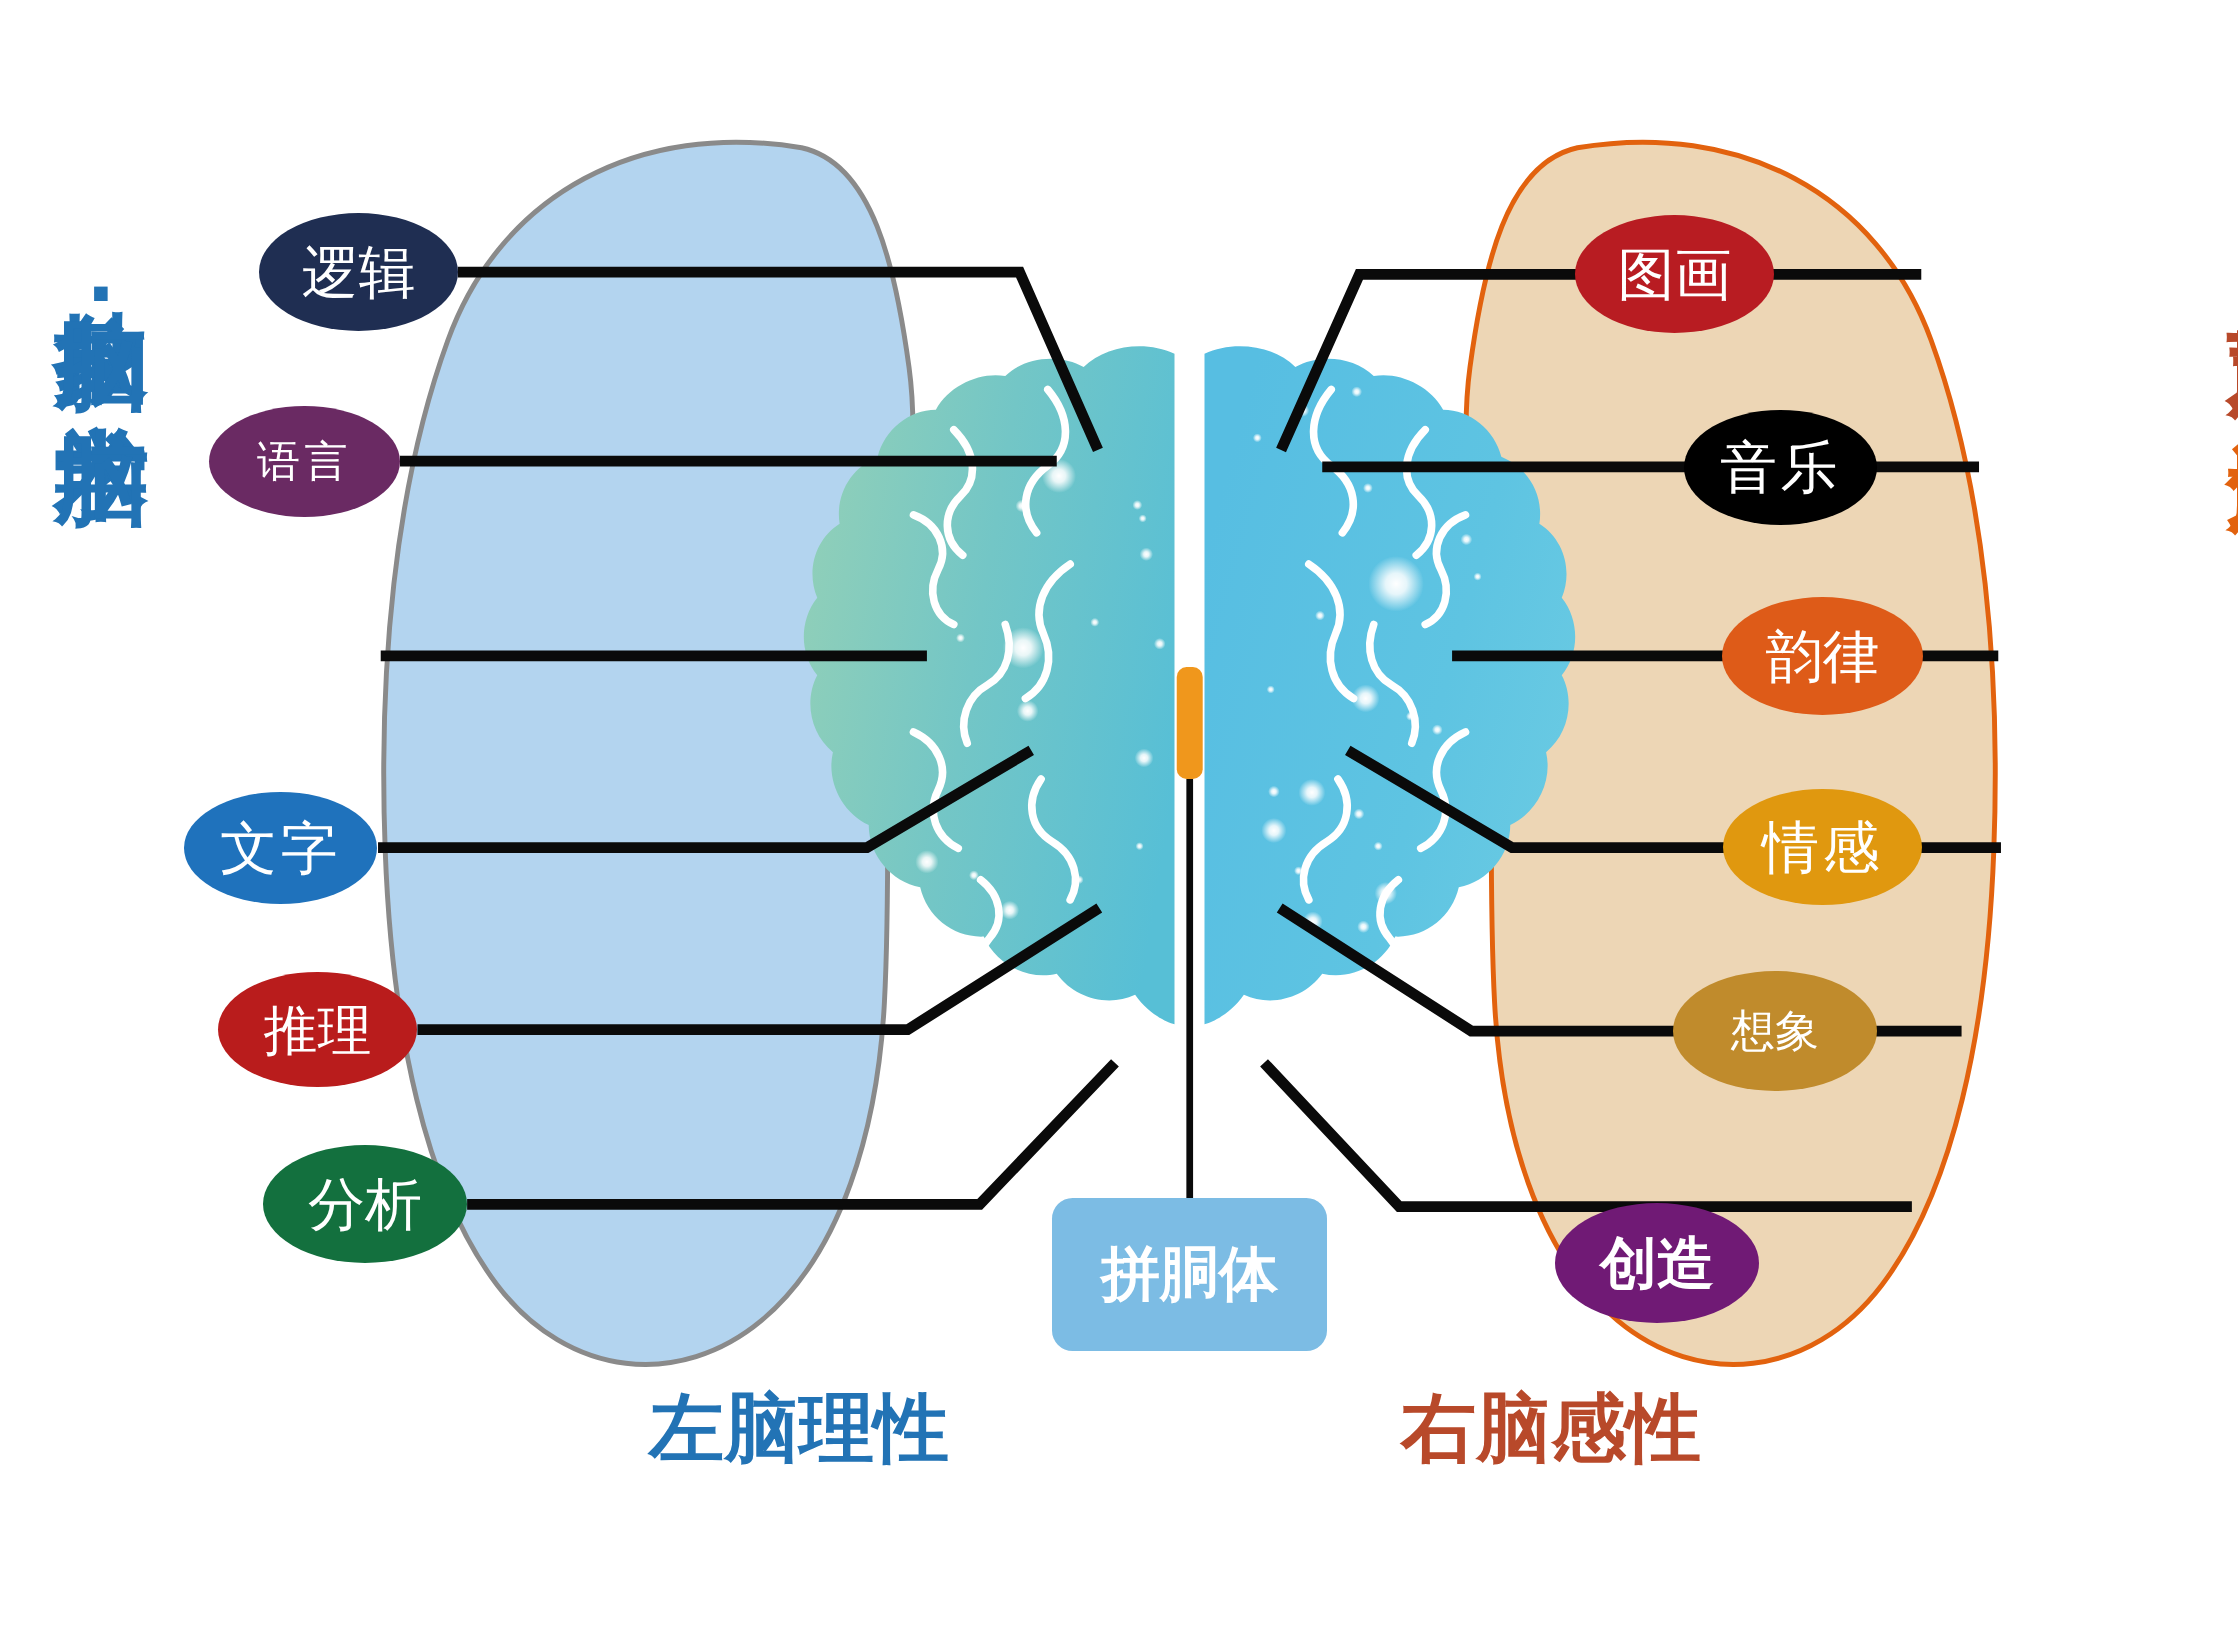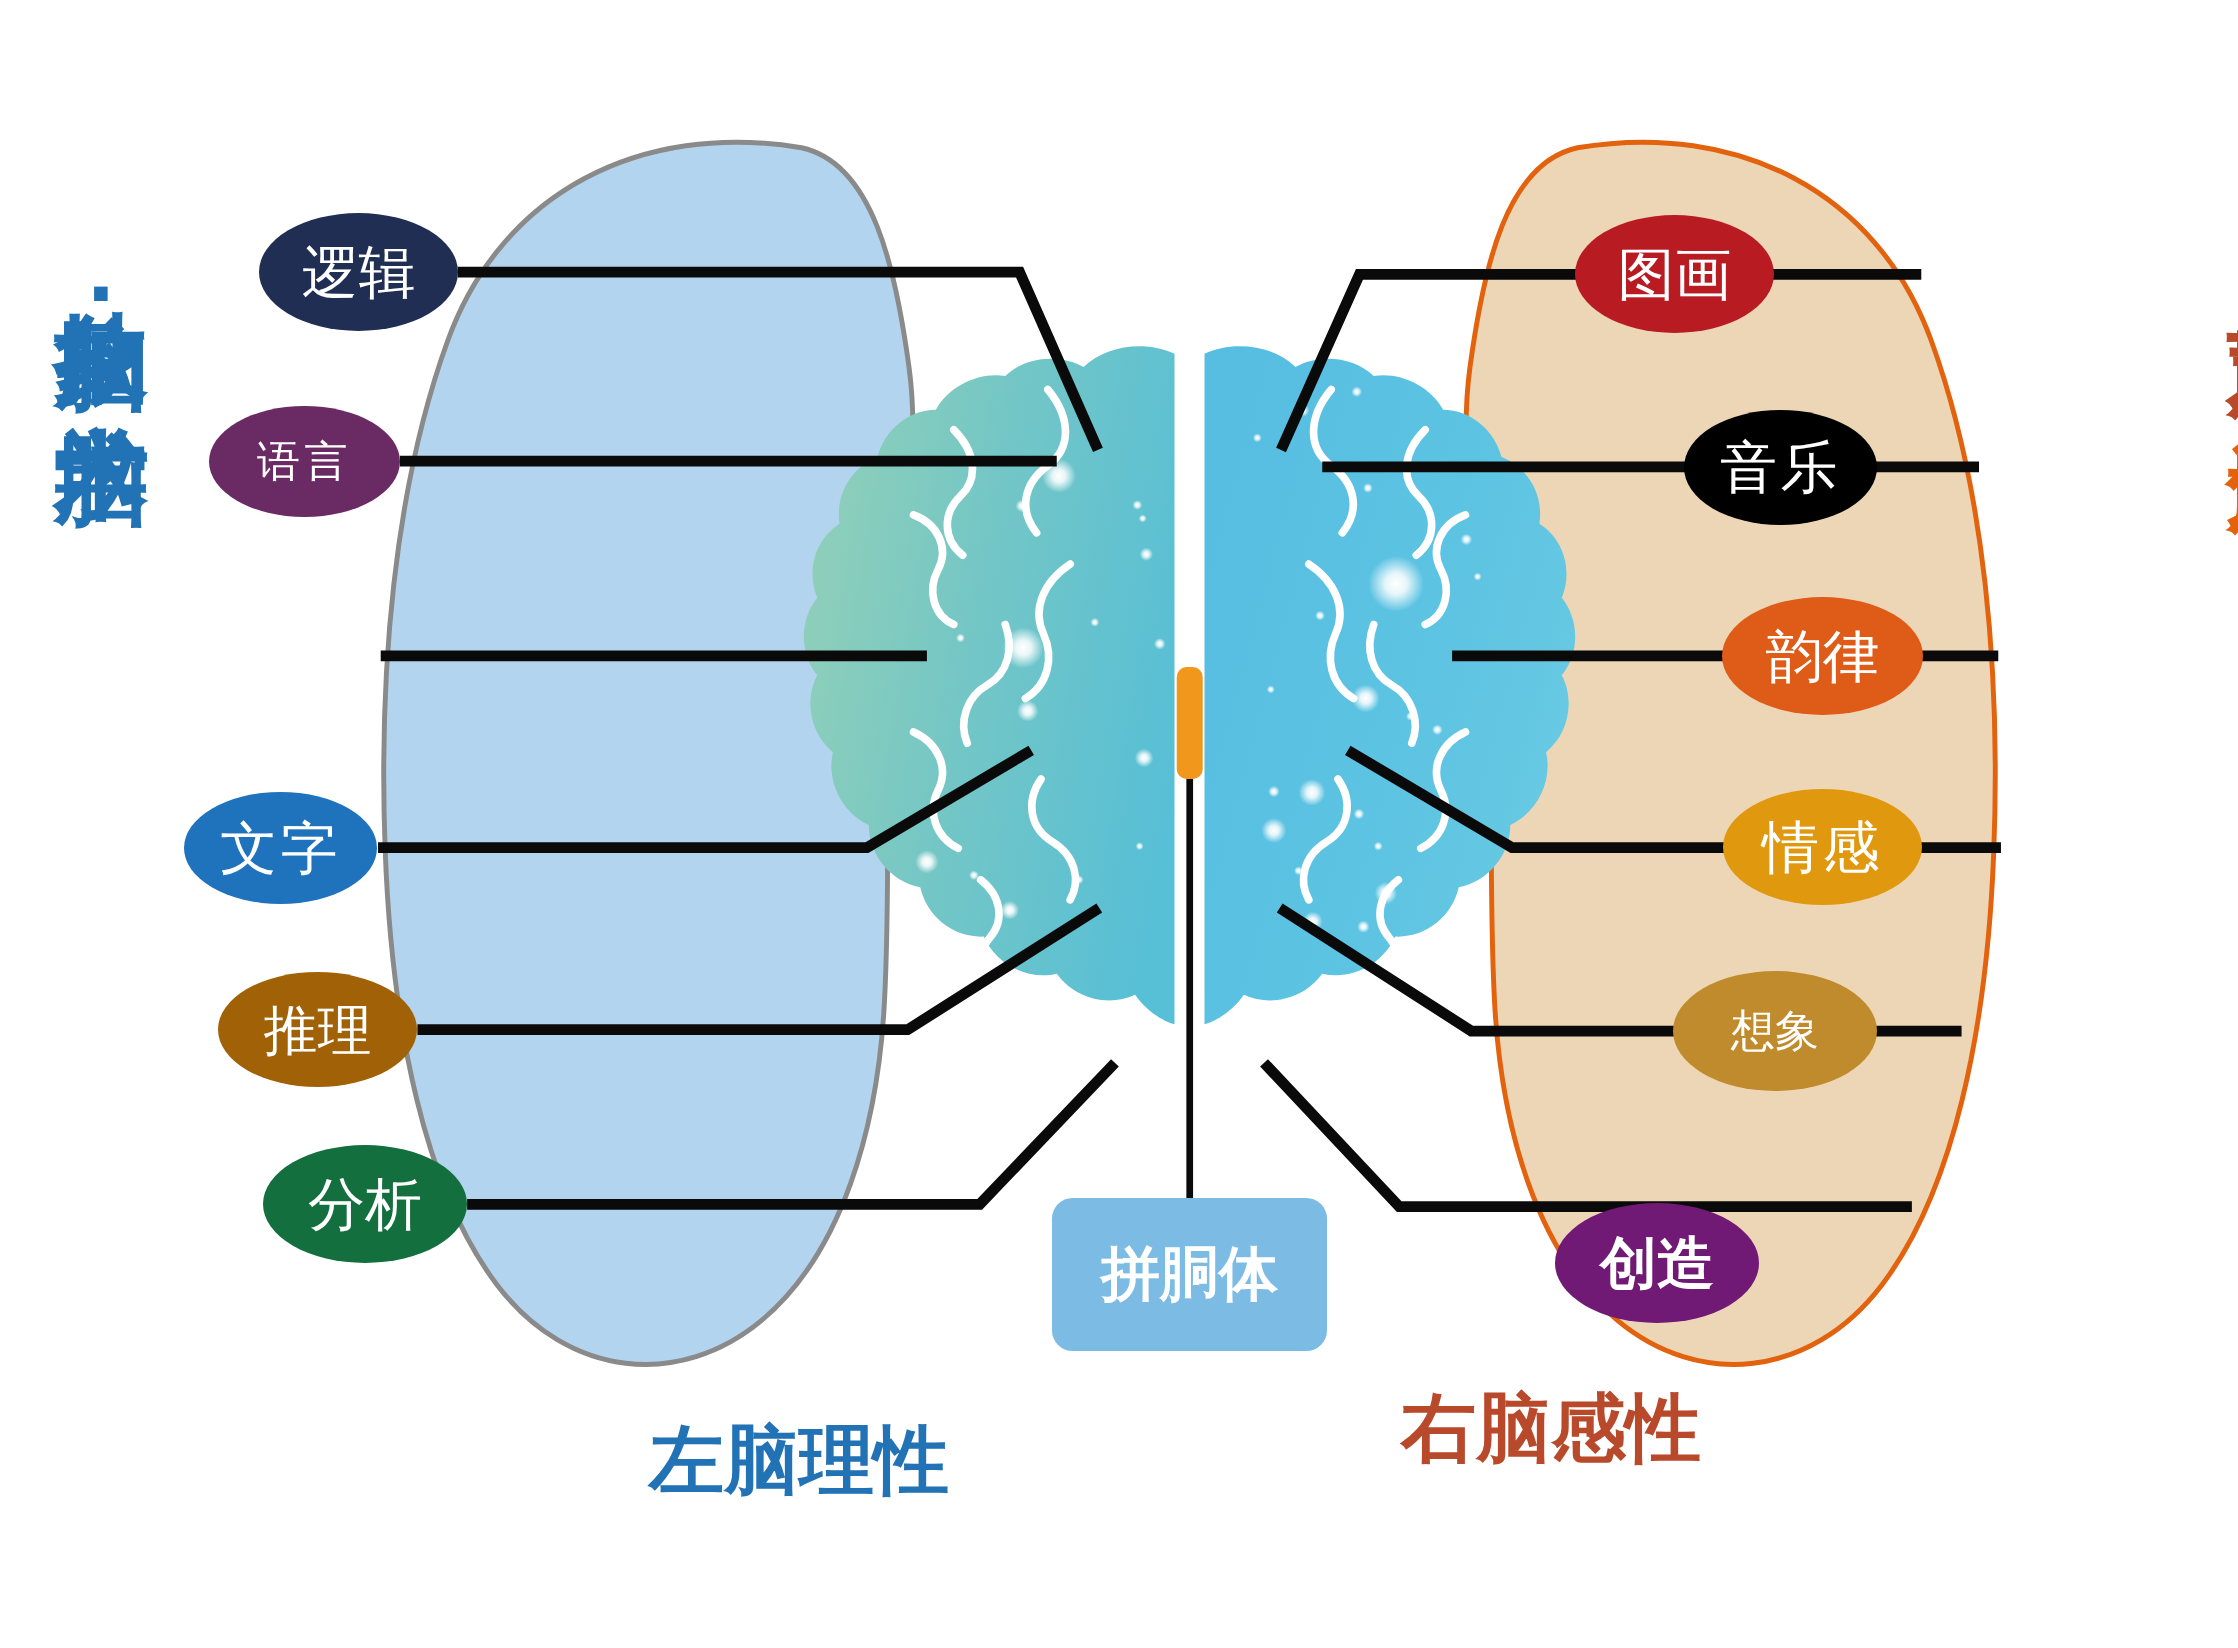--- a/index.html
+++ b/index.html
@@ -35,21 +35,21 @@
   #right-title .part2{color:#E2620E;}
 
   
   .bottom-caption{
     position:absolute;
     font-weight:bold;
     font-size:75px;
     white-space:nowrap;
     user-select:none;
   }
-  #caption-left{left:649px;top:1379px;color:#2273B5;margin-top:32px;}
+  #caption-left{left:649px;top:1379px;color:#2273B5;}
   #caption-right{left:1401px;top:1379px;color:#B8492A;}
 
   
   .node{
     position:absolute;
     display:flex;align-items:center;justify-content:center;
     border-radius:50%;
     color:#fff;
     font-weight:normal;
     white-space:nowrap;
@@ -255,21 +255,21 @@
 
   <div class="node" style="left:209px;top:406px;width:191px;height:111px;background:#6A2A63;">
     <span style="font-size:43px;letter-spacing:4.5px">语言</span>
   </div>
   <div class="node" style="left:259px;top:213px;width:199px;height:118px;background:#1F2E52;">
     <span style="font-size:57px">逻辑</span>
   </div>
   <div class="node" style="left:184px;top:792px;width:193px;height:112px;background:#1F72BC;">
     <span style="font-size:57px;letter-spacing:3.6px">文字</span>
   </div>
-  <div class="node" style="left:218px;top:972px;width:199px;height:115px;background:#a16207;">
+  <div class="node" style="left:218px;top:972px;width:199px;height:115px;background:#b91c1c;">
     <span style="font-size:54px">推理</span>
   </div>
   <div class="node" style="left:263px;top:1145px;width:204px;height:118px;background:#13703E;">
     <span style="font-size:57px">分析</span>
   </div>
 
   <div class="node" style="left:1575px;top:215px;width:199px;height:118px;background:#B81C22;">
     <span style="font-size:57px">图画</span>
   </div>
   <div class="node" style="left:1684px;top:410px;width:193px;height:115px;background:#000000;">

